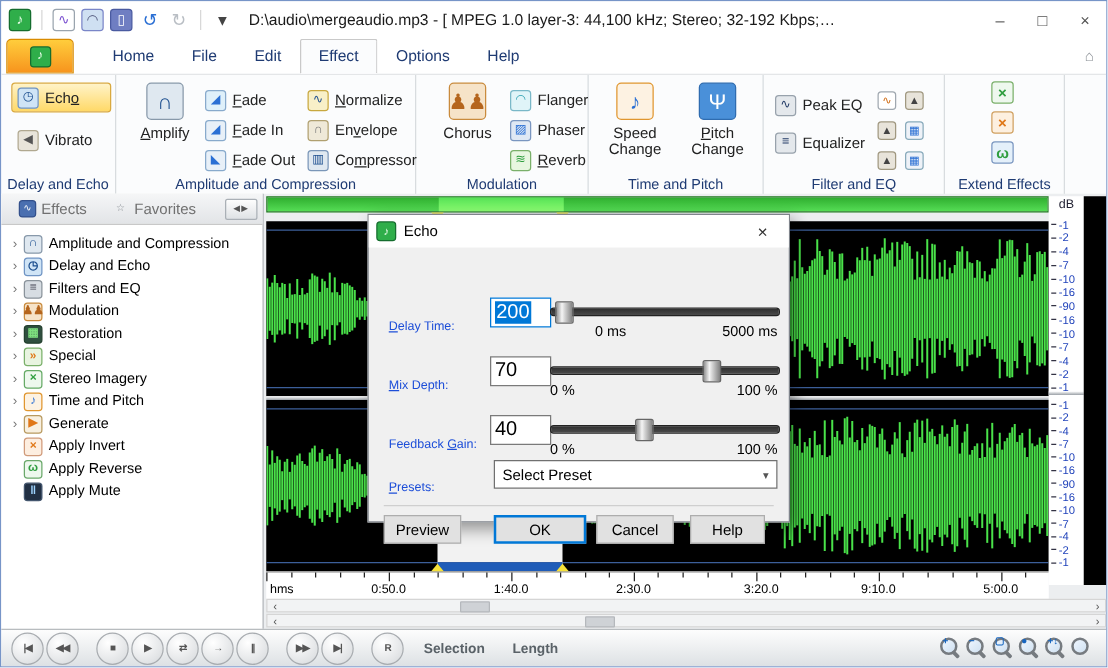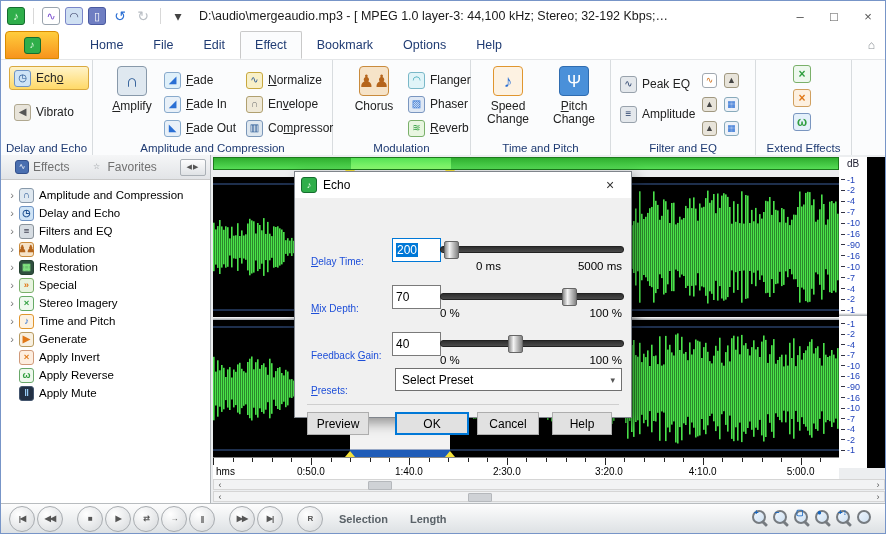--- a/index.html
+++ b/index.html
@@ -80,21 +80,21 @@
   .db-sep{position:absolute;left:0;right:0;top:156px;height:3px;background:linear-gradient(#fff,#9aa0a6);}
   .blackstrip{position:absolute;left:866px;top:2px;width:18px;height:311px;background:#000;}
 
   
   .dialog{position:absolute;left:293px;top:16px;width:336px;height:245px;background:#f0f0f0;border:1px solid #80858c;box-shadow:4px 5px 12px rgba(0,0,0,.4);z-index:10;}
   .dlg-title{height:26px;background:#fff;display:flex;align-items:center;padding:0 6px;}
   .dlg-title .chip{width:16px;height:16px;font-size:9px;margin-right:6px;}
   .dlg-title .txt{font-size:12px;color:#000;}
   .dlg-close{margin-left:auto;width:30px;text-align:center;font-size:14px;color:#333;}
   .f-label{position:absolute;left:16px;font-size:10px;color:#1d4ed8;margin-top:12px;}
-  .f-input{position:absolute;left:97px;width:44px;height:22px;background:#fff;border:1px solid #7a7a7a;font-size:12px;display:flex;align-items:center;padding-left:3px;}
+  .f-input{position:absolute;left:97px;width:44px;height:22px;background:#fff;border:1px solid #7a7a7a;font-size:16px;display:flex;align-items:center;padding-left:3px;}
   .f-input.focus{border:1px solid #0078d7;}
   .f-input .selval{background:#0078d7;color:#fff;padding:0 1px;}
   .sl-track{position:absolute;left:145px;width:182px;height:5px;background:linear-gradient(#2e2e2e,#4a4a4a);border-radius:3px;border:1px solid #222;}
   .sl-thumb{position:absolute;top:-6px;width:13px;height:16px;border:1px solid #666;border-radius:2px;background:linear-gradient(90deg,#8f8f8f,#f4f4f4 35%,#cfcfcf 55%,#818181);}
   .sl-min,.sl-max{position:absolute;font-size:11.5px;color:#000;}
   .f-dd{position:absolute;left:100px;top:170px;width:227px;height:23px;background:#fff;border:1px solid #707070;display:flex;align-items:center;font-size:12px;padding-left:6px;box-sizing:border-box;}
   .f-dd .chev{margin-left:auto;margin-right:6px;color:#555;font-size:9px;}
   .dlg-sep{position:absolute;left:12px;right:12px;top:206px;height:1px;background:#cfcfcf;}
   .dlg-btn{position:absolute;top:214px;height:23px;background:#e1e1e1;border:1px solid #adadad;font-size:12px;color:#000;display:flex;align-items:center;justify-content:center;box-sizing:border-box;}
   .dlg-btn.def{border:2px solid #0078d7;}
@@ -139,21 +139,20 @@
 
   <div class="tabrow">
     <div class="appbtn">
         <span class="chip" style="background: rgb(47, 174, 74); border-color: rgb(21, 109, 46); color: rgb(234, 255, 234);">♪</span>
       </div>
     <div class="tabs" id="tabs">
         <div class="tab">Home</div>
         <div class="tab">File</div>
         <div class="tab">Edit</div>
         <div class="tab sel">Effect</div>
-        <div class="tab">Bookmark</div>
         <div class="tab">Options</div>
         <div class="tab">Help</div>
       </div>
     <div class="ribbon-collapse">⌂</div>
   </div>
 
   <div class="ribbon" id="ribbon">
       <div class="rgroup" style="width: 92px;">
         <div class="glabel">Delay and Echo</div>
         <div class="r-item hl" style="position: absolute; left: 8px; top: 6px; width: 70px;">
@@ -227,21 +226,21 @@
         </div>
       </div>
       <div class="rgroup" style="width: 145px;">
         <div class="glabel">Filter and EQ</div>
         <div class="r-item" style="position: absolute; left: 4px; top: 12px;">
           <span class="chip" style="background: rgb(228, 232, 236); border-color: rgb(152, 162, 172); color: rgb(34, 58, 102);">∿</span>
           <span>Peak EQ</span>
         </div>
         <div class="r-item" style="position: absolute; left: 4px; top: 42px;">
           <span class="chip" style="background: rgb(228, 232, 236); border-color: rgb(152, 162, 172); color: rgb(34, 58, 102);">≡</span>
-          <span>Amplitude</span>
+          <span>Equalizer</span>
         </div>
         <div class="r-item r-sm" style="position: absolute; left: 90px; top: 8px; padding: 0px;">
           <span class="chip" style="background: rgb(255, 255, 255); border-color: rgb(160, 168, 176); color: rgb(208, 106, 16);">∿</span>
         </div>
         <div class="r-item r-sm" style="position: absolute; left: 112px; top: 8px; padding: 0px;">
           <span class="chip" style="background: rgb(232, 228, 218); border-color: rgb(160, 152, 128); color: rgb(68, 68, 68);">▲</span>
         </div>
         <div class="r-item r-sm" style="position: absolute; left: 90px; top: 32px; padding: 0px;">
           <span class="chip" style="background: rgb(232, 228, 218); border-color: rgb(160, 152, 128); color: rgb(68, 68, 68);">▲</span>
         </div>
@@ -1341,21 +1340,21 @@
           <div class="tick" style="left: 509.3px; height: 4px;"></div>
           <div class="tick" style="left: 528.9px; height: 4px;"></div>
           <div class="tick" style="left: 548.5px; height: 4px;"></div>
           <div class="tick" style="left: 568.1px; height: 4px;"></div>
           <div class="tick" style="left: 587.6px; height: 7px;"></div>
           <div class="tick" style="left: 607.2px; height: 4px;"></div>
           <div class="rlabel" style="left: 97.9px;">0:50.0</div>
           <div class="rlabel" style="left: 195.9px;">1:40.0</div>
           <div class="rlabel" style="left: 293.8px;">2:30.0</div>
           <div class="rlabel" style="left: 396px;">3:20.0</div>
-          <div class="rlabel" style="left: 489.7px;">4:10.0</div>
+          <div class="rlabel" style="left: 489.7px;">9:10.0</div>
           <div class="rlabel" style="left: 587.6px;">5:00.0</div>
         </div>
     <div class="tri-down" style="left: 132px; border-top-color: rgb(246, 226, 58);"></div>
         <div class="tri-up" style="left: 132px; border-bottom-color: rgb(246, 226, 58);"></div>
         <div class="tri-down" style="left: 232px; border-top-color: rgb(246, 226, 58);"></div>
         <div class="tri-up" style="left: 232px; border-bottom-color: rgb(246, 226, 58);"></div>
       </div>
 
     <div class="hscroll hs1" id="hs1">
         <div class="arr l">‹</div>

